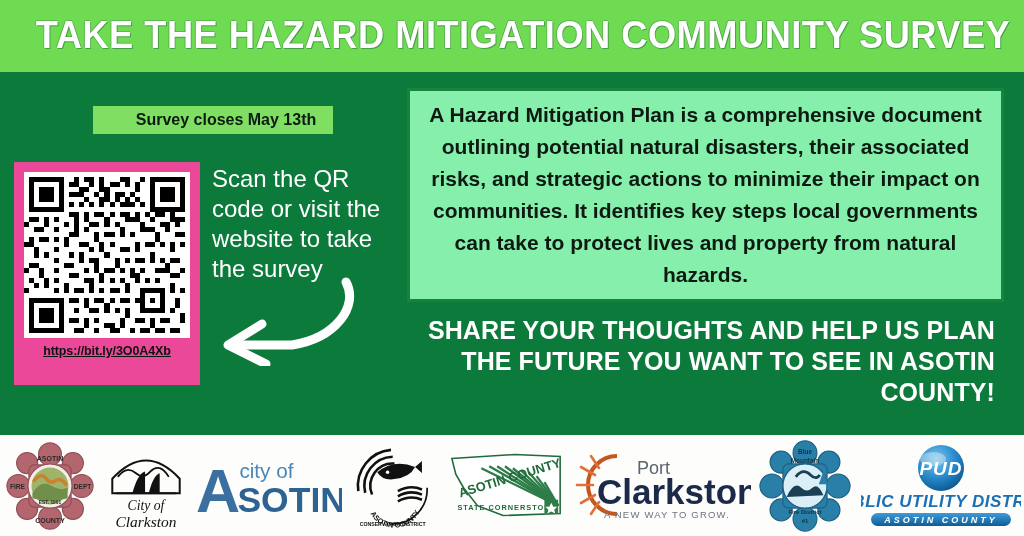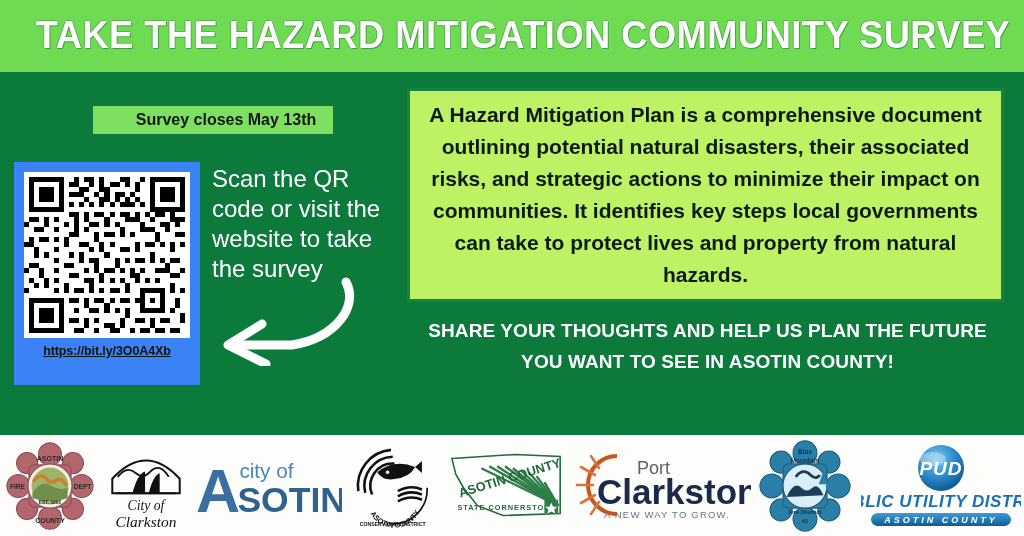--- a/index.html
+++ b/index.html
@@ -75,21 +75,21 @@
     line-height: 18px;
     white-space: nowrap;
   }
 
   
   .qr-panel {
     position: absolute;
     left: 14px; top: 162px;
     width: 186px;
     height: 223px;
-    background: #3b82f6;
+    background: #ec4899;
     display: flex;
     flex-direction: column;
     align-items: center;
   }
   .qr-code {
     margin-top: 10px;
     width: 166px;
     height: 166px;
     background: #ffffff;
     position: relative;
@@ -122,21 +122,21 @@
     width: 180px;
     height: 90px;
   }
 
   
   .info-box {
     position: absolute;
     left: 407px; top: 88px;
     width: 597px;
     height: 214px;
-    background: #bef264;
+    background: #86efac;
     box-sizing: border-box;
     border: 3px solid #15843f;
     display: flex;
     align-items: center;
     justify-content: center;
   }
   .info-text {
     color: #0c1a11;
     font-size: 21px;
     font-weight: bold;
@@ -144,24 +144,24 @@
     text-align: center;
     padding: 0 14px;
   }
 
   
   .cta-text {
     position: absolute;
     left: 420px; top: 315px;
     width: 575px;
     color: #ffffff;
-    font-size: 19px;
+    font-size: 25px;
     font-weight: bold;
     line-height: 31px;
-    text-align: center;
+    text-align: right;
     letter-spacing: 0.1px;
   }
 
   
   .logo-bar {
     position: absolute;
     left: 0; top: 435px;
     width: 1024px;
     height: 101px;
     background: #fdfdfb;

